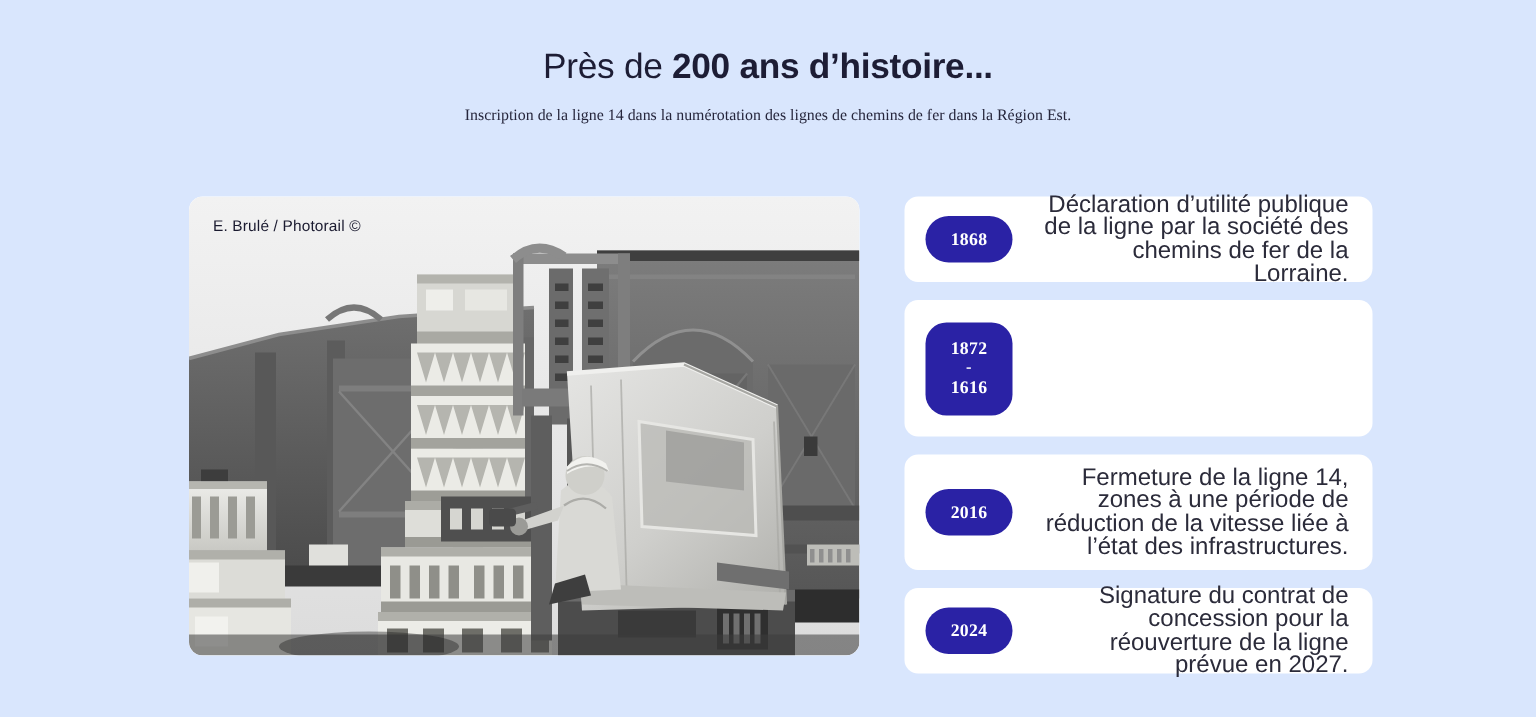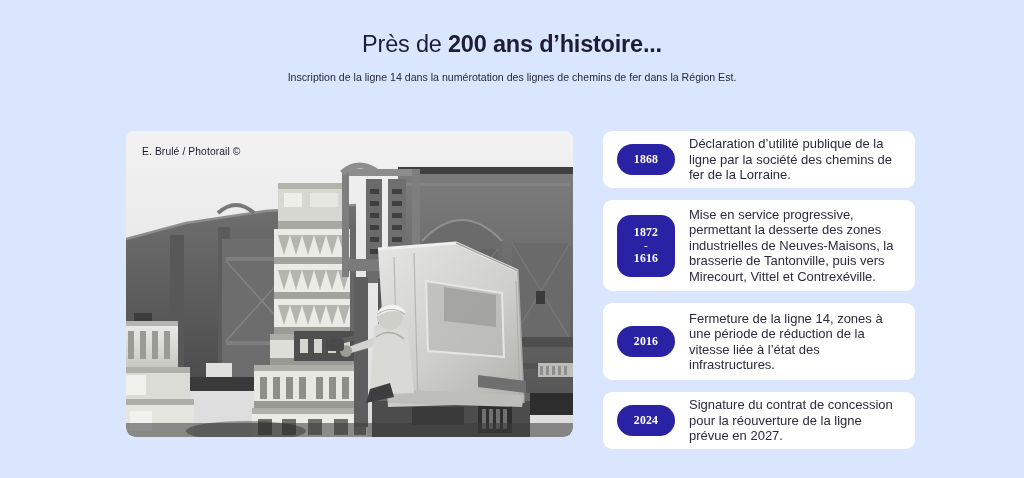--- a/index.html
+++ b/index.html
@@ -42,20 +42,21 @@
   }
   .page-title .strong { font-weight: 700; }
 
   .page-subtitle {
     margin-top: 11px;
     font-size: 10.6px;
     line-height: 15px;
     color: #26263c;
     font-weight: 400;
     white-space: nowrap;
+    font-family: Liberation Serif, serif;
   }
 
   
   .content {
     position: absolute;
     top: 131px;
     left: 126px;
     width: 772px;
     height: 306px;
     display: flex;
@@ -142,24 +143,25 @@
   .year-badge.square {
     width: 58px;
     height: 62px;
     border-radius: 14px;
     line-height: 15px;
   }
 
   .year-badge .dash { line-height: 11px; font-size: 11px; }
 
   .card-text {
-    font-size: 13px;
+    font-size: 16px;
     line-height: 15.5px;
     color: #2b2b3a;
     font-weight: 400;
+    text-align: right;
   }
 </style>
 </head>
 <body>
 
 <div class="page">
 
   <div class="header">
     <div class="page-title">
       <span>Près de </span><span class="strong">200 ans d’histoire...</span>
@@ -425,21 +427,20 @@
         </div>
         <div class="card-text">Déclaration d’utilité publique de la ligne par la société des chemins de fer de la Lorraine.</div>
       </div>
 
       <div class="timeline-card c2">
         <div class="year-badge square">
           <span>1872</span>
           <span class="dash">-</span>
           <span>1616</span>
         </div>
-        <div class="card-text">Mise en service progressive, permettant la desserte des zones industrielles de Neuves-Maisons, la brasserie de Tantonville, puis vers Mirecourt, Vittel et Contrexéville.</div>
       </div>
 
       <div class="timeline-card c3">
         <div class="year-badge pill">
           <span>2016</span>
         </div>
         <div class="card-text">Fermeture de la ligne 14, zones à une période de réduction de la vitesse liée à l’état des infrastructures.</div>
       </div>
 
       <div class="timeline-card c4">

